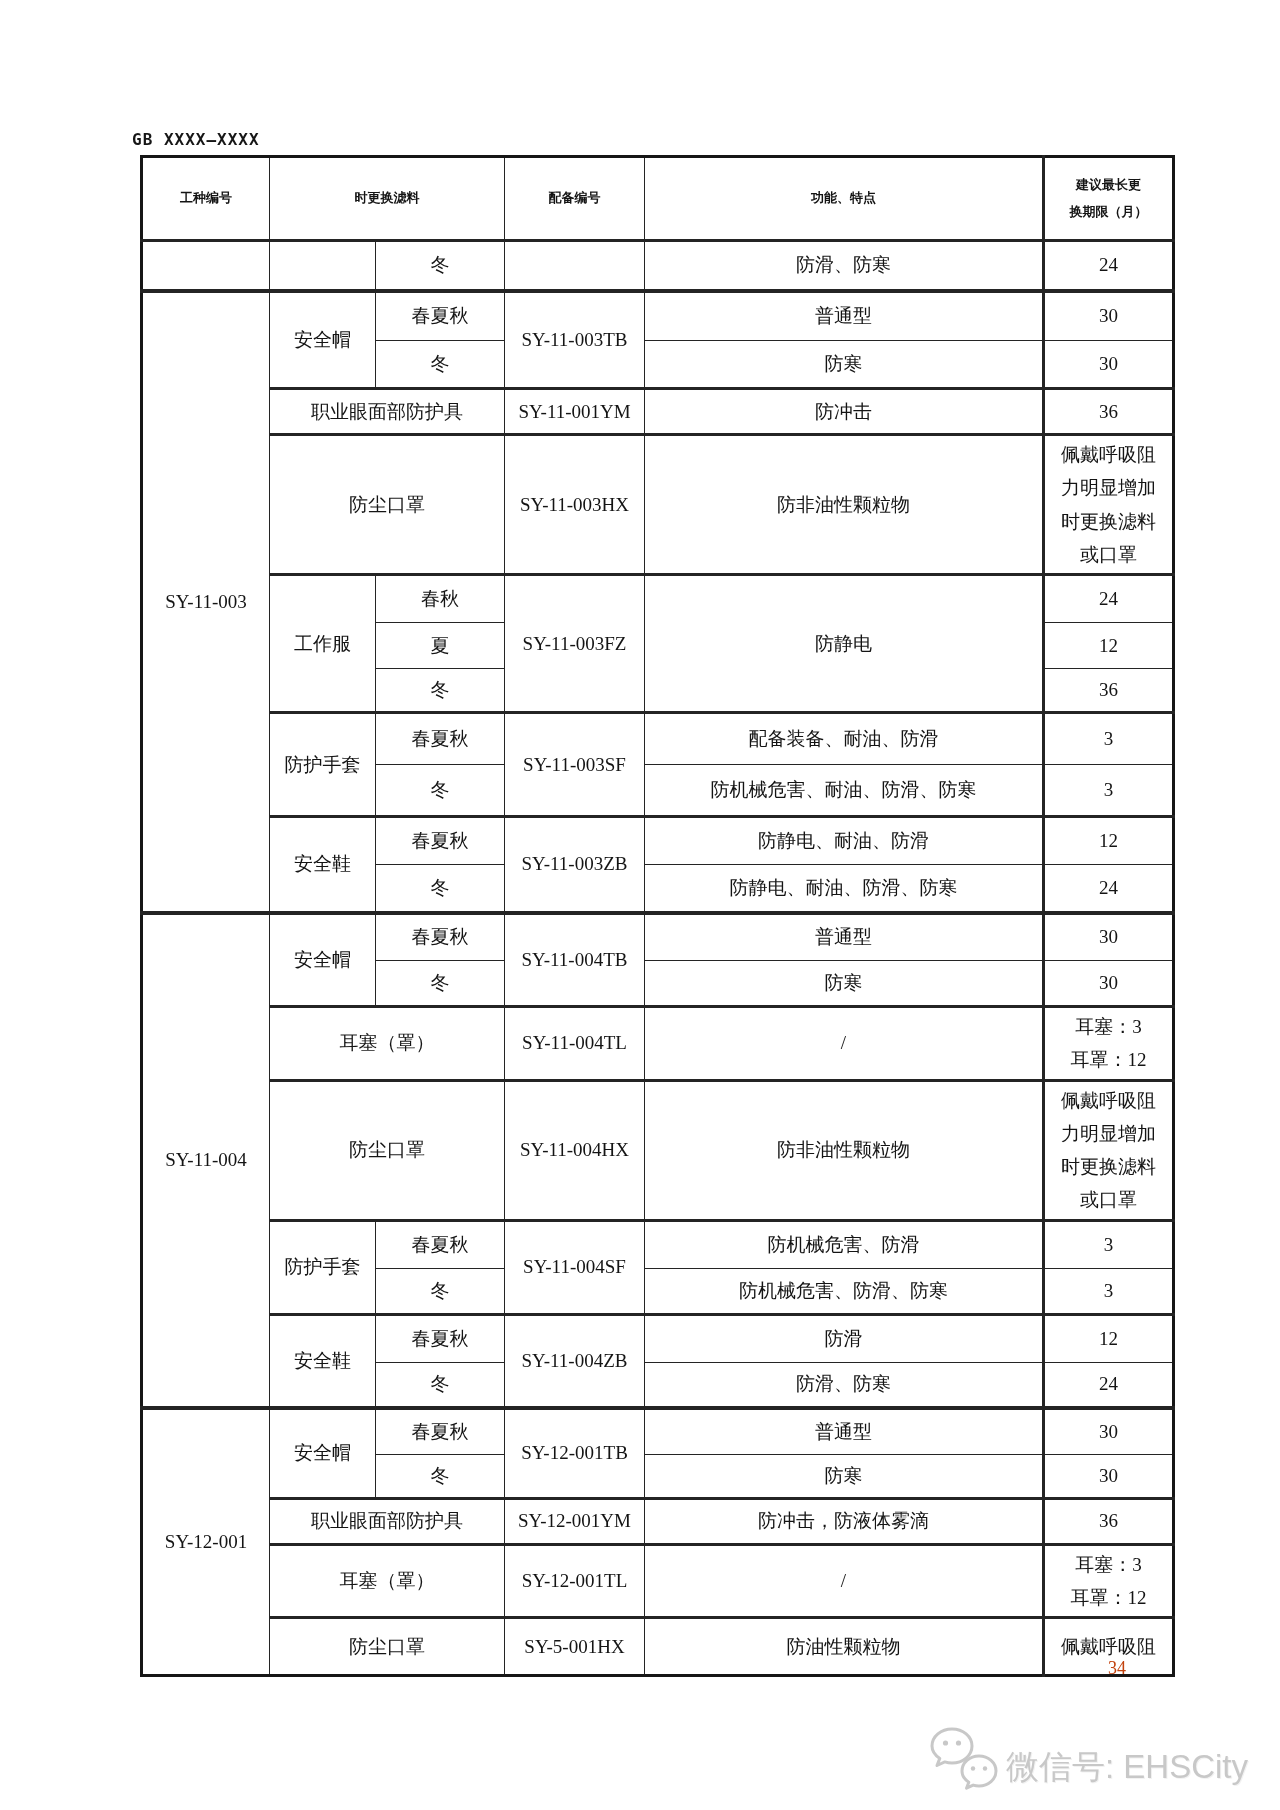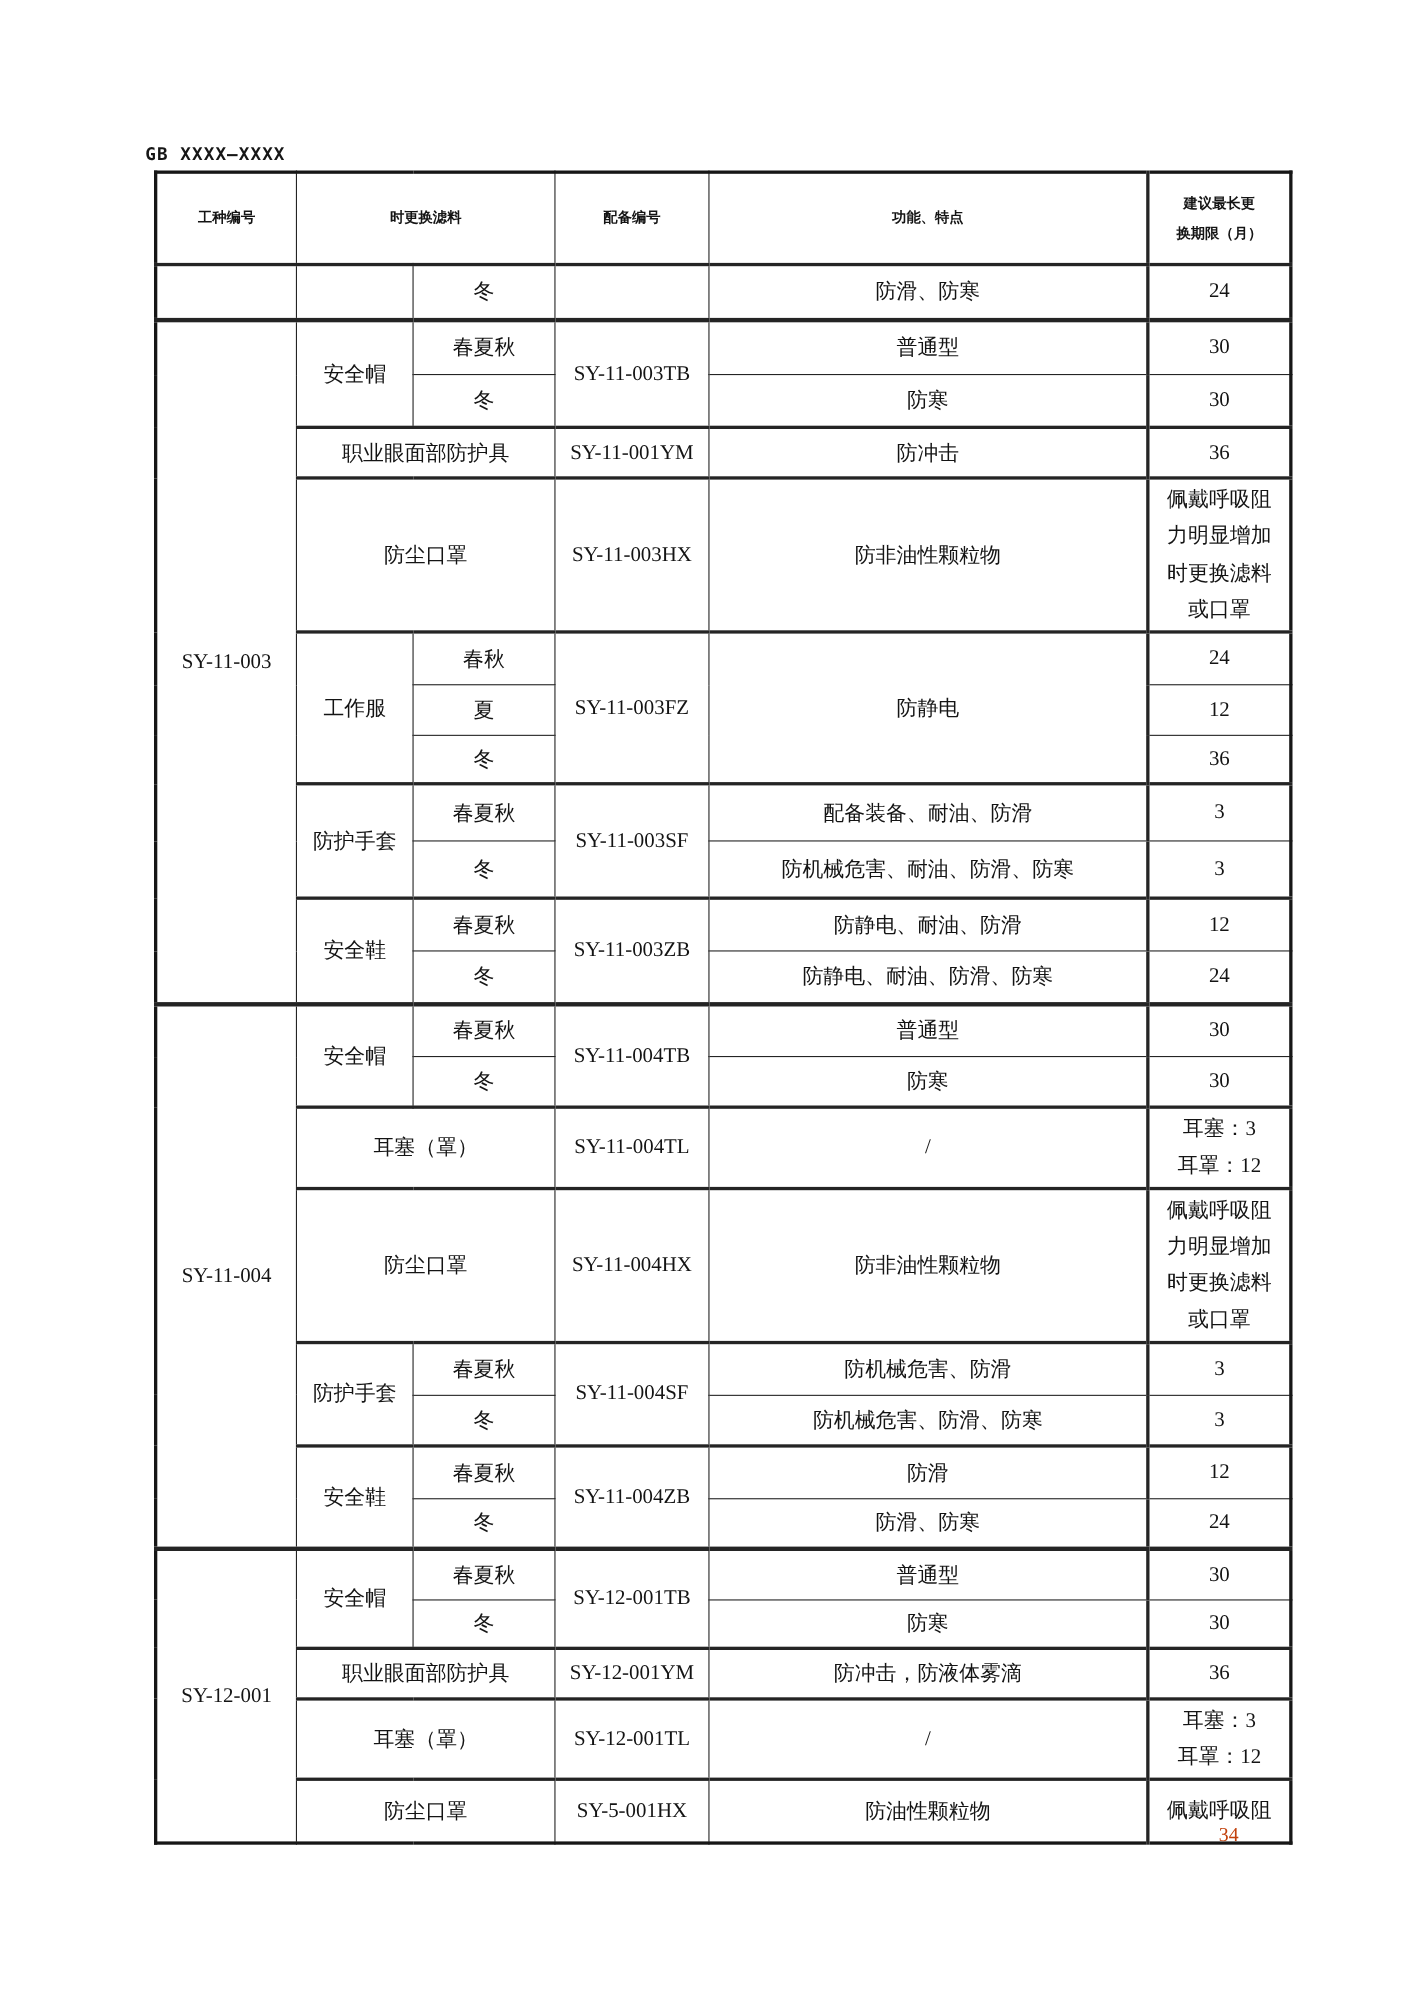--- a/index.html
+++ b/index.html
@@ -265,14 +265,31 @@
           <td colspan="2">防尘口罩</td>
           <td>SY-5-001HX</td>
           <td class="al">防油性颗粒物</td>
           <td class="pre">佩戴呼吸阻</td>
         </tr>
       </tbody>
     </table>
 
   <div class="page-number">34</div>
 
+  <div class="watermark">
+    <span class="wm-icon">
+      <svg width="72" height="78" viewBox="0 0 72 78">
+        <g fill="none" stroke="#c8c8c8" stroke-width="3" stroke-linejoin="round">
+          <path d="M 44 20 C 44 29.5 35 37 24 37 C 21.5 37 19 36.6 16.8 35.9 L 9 39.5 L 11.8 32.4 C 7.1 29.3 4 24.9 4 20 C 4 10.5 13 3 24 3 C 35 3 44 10.5 44 20 Z"></path>
+          <path d="M 68 45 C 68 53.3 60.4 60 51 60 C 49 60 47 59.7 45.2 59.1 L 38.5 62.2 L 40.8 56.2 C 36.7 53.5 34 49.5 34 45 C 34 36.7 41.6 30 51 30 C 60.4 30 68 36.7 68 45 Z"></path>
+        </g>
+        <g fill="#c8c8c8">
+          <circle cx="17.5" cy="17" r="2.6"></circle>
+          <circle cx="30.5" cy="17" r="2.6"></circle>
+          <circle cx="45" cy="42.5" r="2.2"></circle>
+          <circle cx="57" cy="42.5" r="2.2"></circle>
+        </g>
+      </svg>
+    </span>
+    <span class="wm-text">微信号: EHSCity</span>
+  </div>
 
 </div>
 
 </body></html>

